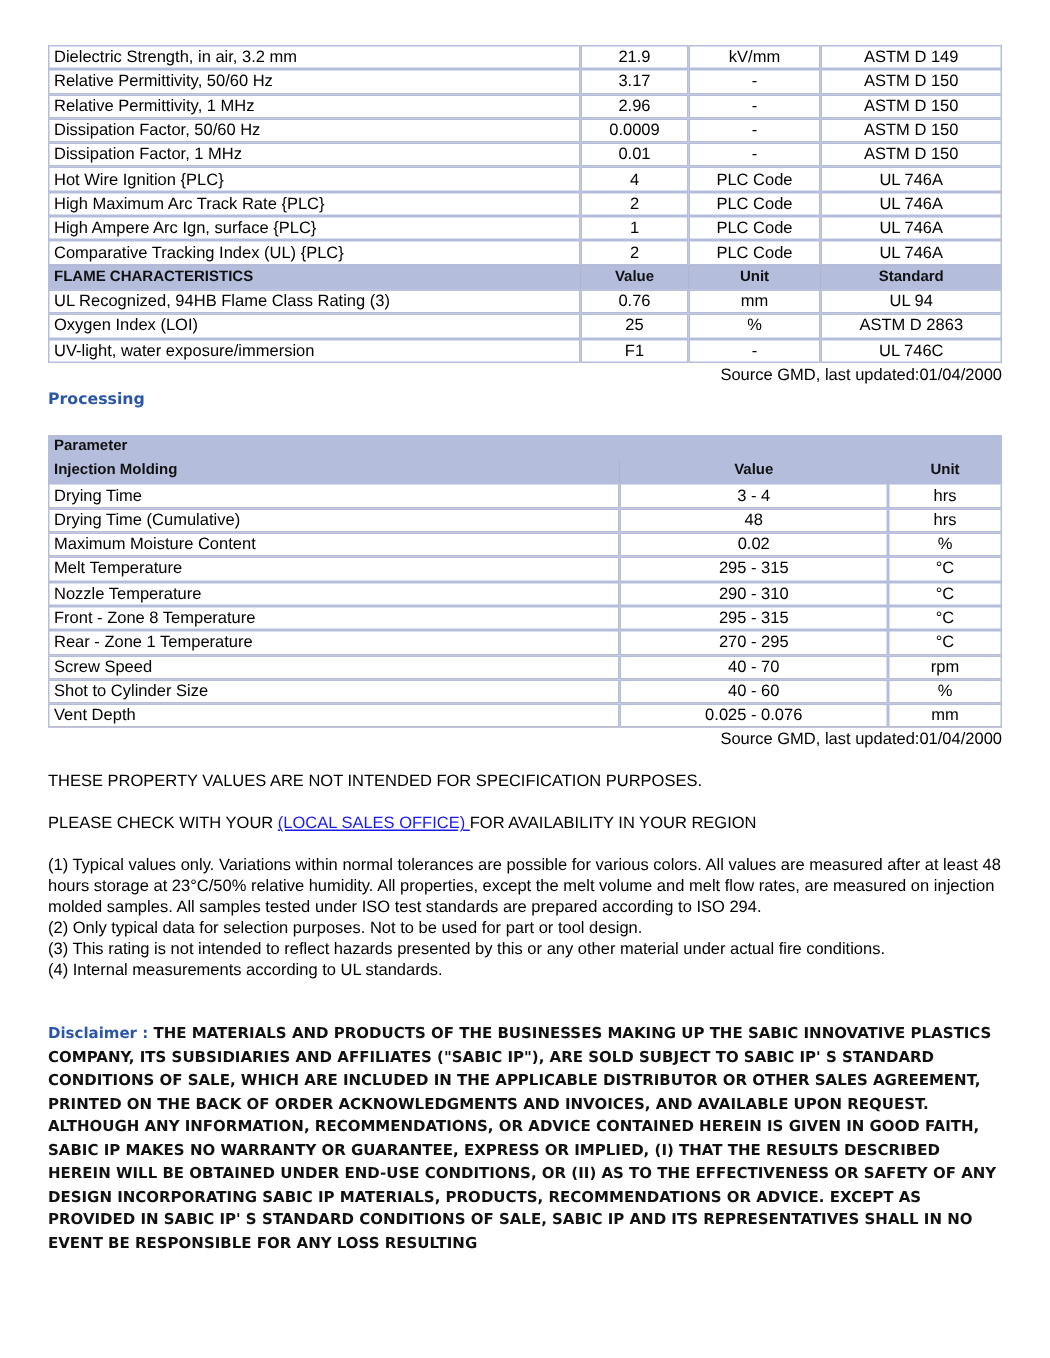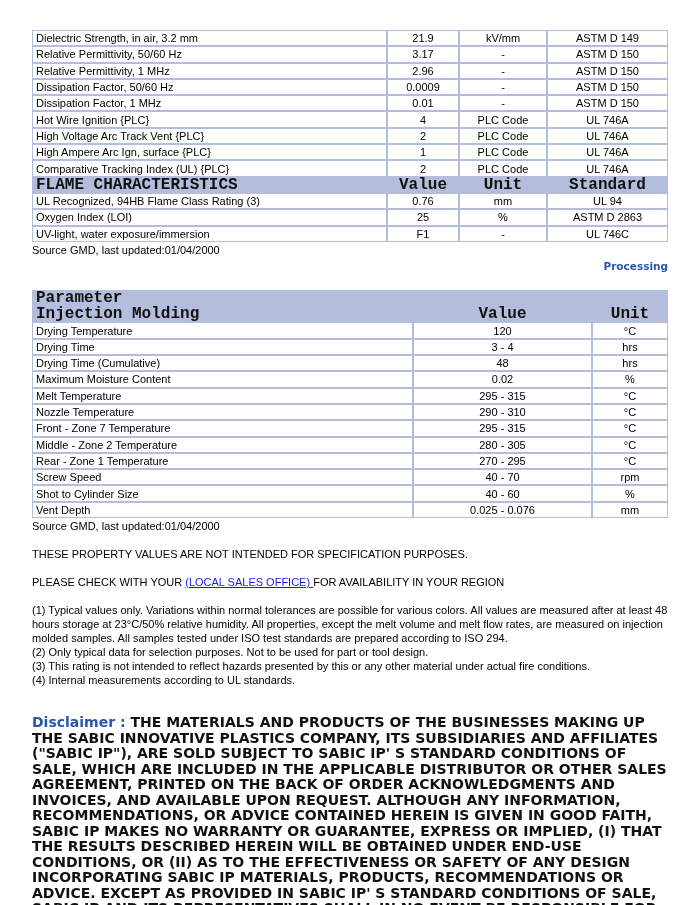--- a/index.html
+++ b/index.html
@@ -3,26 +3,26 @@
 <meta charset="utf-8">
 <style>
   html, body { margin:0; padding:0; background:#ffffff; }
   body { width:700px; height:905px; overflow:hidden; position:relative;
          font-family:"Liberation Sans", sans-serif; font-size:11px; color:#000; }
   .wrap { position:absolute; left:32px; top:30px; width:636px; }
   table.props { border-collapse:separate; border-spacing:0; width:636px; background:#7f1d1d; }
   table.props td { background:#fff; height:14.3px; padding:0 3px; border:1px solid #b4bedc; line-height:14px; white-space:nowrap; }
   table.props tr { height:15.3px; }
   .c { text-align:center; }
-  table.props tr.hdr td { background:#b4bedc; font-family:Liberation Mono, monospace; font-weight:bold; font-size:16px; color:#111; }
-  .source { text-align:left; font-size:11px; height:15px; line-height:15px; margin-top:1px; }
-  .section-title { color:#2b56a8; font-family:"DejaVu Sans", sans-serif; font-weight:bold; font-size:10.5px; margin-top:2px; height:14px;text-align:right; }
+  table.props tr.hdr td { background:#b4bedc; font-family:Liberation Sans, sans-serif; font-weight:bold; font-size:10px; color:#111; }
+  .source { text-align:right; font-size:11px; height:15px; line-height:15px; margin-top:1px; }
+  .section-title { color:#2b56a8; font-family:"DejaVu Sans", sans-serif; font-weight:bold; font-size:10.5px; margin-top:2px; height:14px; }
   .notice { font-size:11px; line-height:14px; }
   a.link { color:#1a1aee; text-decoration:underline; }
-  .disclaimer { font-family:"DejaVu Sans", sans-serif; font-weight:bold; font-size:14px; line-height:15.5px; color:#111; }
+  .disclaimer { font-family:"DejaVu Sans", sans-serif; font-weight:bold; font-size:10px; line-height:15.5px; color:#111; }
   .disc-label { color:#2b56a8; }
 </style>
 </head>
 <body>
 
 <div class="wrap">
 
   <table class="props">
     <colgroup>
         <col style="width:355px">
@@ -62,21 +62,21 @@
           <td class="c">-</td>
           <td class="c">ASTM D 150</td>
         </tr>
       <tr>
           <td>Hot Wire Ignition {PLC}</td>
           <td class="c">4</td>
           <td class="c">PLC Code</td>
           <td class="c">UL 746A</td>
         </tr>
       <tr>
-          <td>High Voltage Arc Track Vent {PLC}</td>
+          <td>High Maximum Arc Track Rate {PLC}</td>
           <td class="c">2</td>
           <td class="c">PLC Code</td>
           <td class="c">UL 746A</td>
         </tr>
       <tr>
           <td>High Ampere Arc Ign, surface {PLC}</td>
           <td class="c">1</td>
           <td class="c">PLC Code</td>
           <td class="c">UL 746A</td>
         </tr>
@@ -128,25 +128,20 @@
     <tbody>
       <tr class="hdr">
           <td colspan="3">Parameter</td>
         </tr>
       <tr class="hdr">
           <td>Injection Molding</td>
           <td class="c">Value</td>
           <td class="c">Unit</td>
         </tr>
       <tr>
-          <td>Drying Temperature</td>
-          <td class="c">120</td>
-          <td class="c">°C</td>
-        </tr>
-      <tr>
           <td>Drying Time</td>
           <td class="c">3 - 4</td>
           <td class="c">hrs</td>
         </tr>
       <tr>
           <td>Drying Time (Cumulative)</td>
           <td class="c">48</td>
           <td class="c">hrs</td>
         </tr>
       <tr>
@@ -158,27 +153,22 @@
           <td>Melt Temperature</td>
           <td class="c">295 - 315</td>
           <td class="c">°C</td>
         </tr>
       <tr>
           <td>Nozzle Temperature</td>
           <td class="c">290 - 310</td>
           <td class="c">°C</td>
         </tr>
       <tr>
-          <td>Front - Zone 7 Temperature</td>
+          <td>Front - Zone 8 Temperature</td>
           <td class="c">295 - 315</td>
-          <td class="c">°C</td>
-        </tr>
-      <tr>
-          <td>Middle - Zone 2 Temperature</td>
-          <td class="c">280 - 305</td>
           <td class="c">°C</td>
         </tr>
       <tr>
           <td>Rear - Zone 1 Temperature</td>
           <td class="c">270 - 295</td>
           <td class="c">°C</td>
         </tr>
       <tr>
           <td>Screw Speed</td>
           <td class="c">40 - 70</td>

